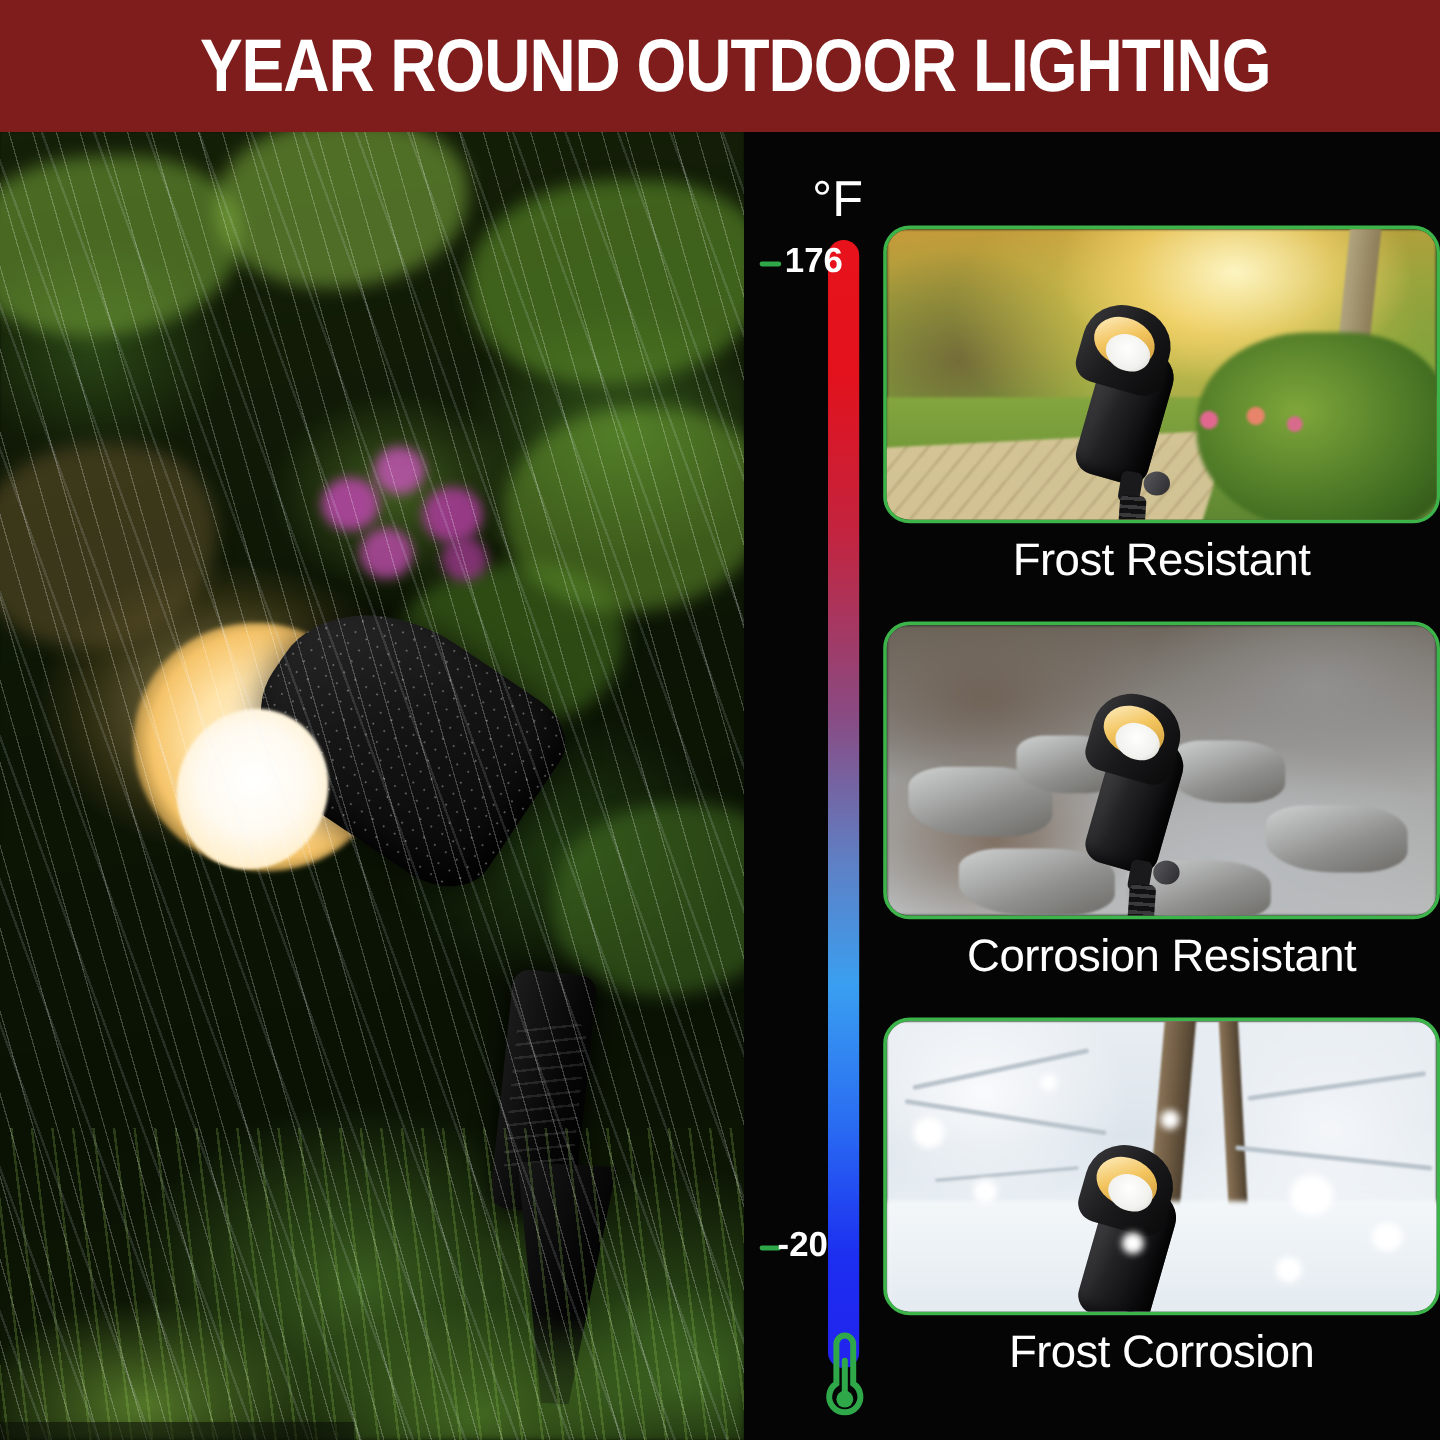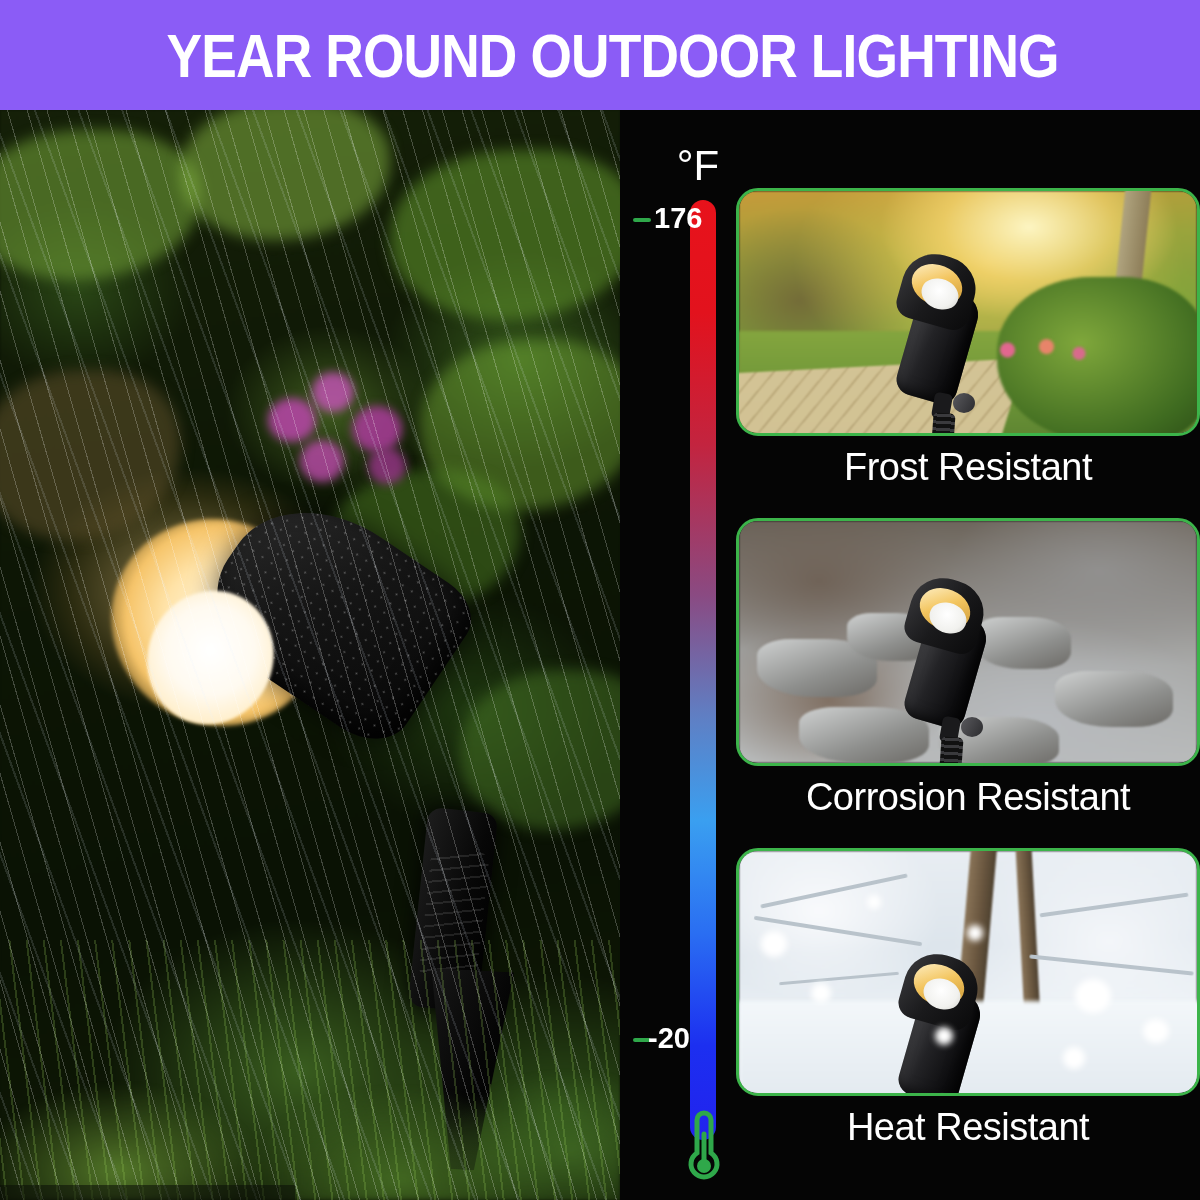--- a/index.html
+++ b/index.html
@@ -4,21 +4,21 @@
 <style>
   * { margin:0; padding:0; box-sizing:border-box; }
   html,body { width:1200px; height:1200px; background:#000; }
   body { font-family:"Liberation Sans", sans-serif; overflow:hidden; }
 
   .page { position:relative; width:1200px; height:1200px; background:#050505; }
 
   
   .banner {
     position:absolute; left:0; top:0; width:1200px; height:110px;
-    background:#8b5cf6; display:flex; align-items:center; justify-content:center;padding-left:25px;
+    background:#7f1d1d; display:flex; align-items:center; justify-content:center;padding-left:25px;
   }
   .banner-title {
     color:#ffffff; font-size:62px; font-weight:bold; letter-spacing:-1px;
     transform:scaleX(0.86); transform-origin:center;
     white-space:nowrap; font-family:"Liberation Sans", sans-serif;
   }
 
   
   .hero {
     position:absolute; left:0; top:110px; width:620px; height:1090px;
@@ -434,18 +434,18 @@
 
           <div class="flake" style="left:22px;  top:80px;  width:26px; height:26px;"></div>
           <div class="flake" style="left:72px;  top:132px; width:20px; height:20px;"></div>
           <div class="flake" style="left:228px; top:74px;  width:16px; height:16px;"></div>
           <div class="flake" style="left:196px; top:176px; width:18px; height:18px;"></div>
           <div class="flake" style="left:336px; top:128px; width:36px; height:34px;"></div>
           <div class="flake" style="left:324px; top:196px; width:22px; height:22px;"></div>
           <div class="flake" style="left:404px; top:168px; width:26px; height:24px;"></div>
           <div class="flake" style="left:128px; top:44px;  width:14px; height:14px;"></div>
         </div>
-        <div class="card-label">Heat Resistant</div>
+        <div class="card-label">Frost Corrosion</div>
       </div>
 
     </div>
   </div>
 </div>
 
 </body></html>

